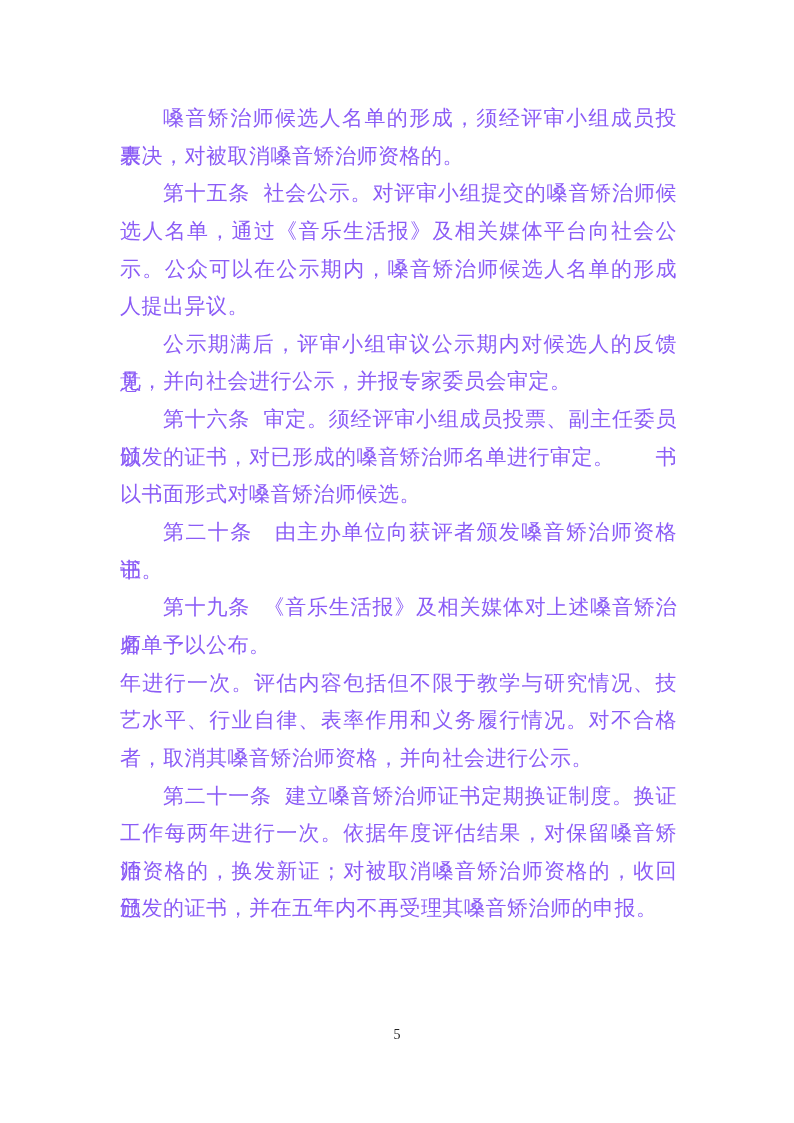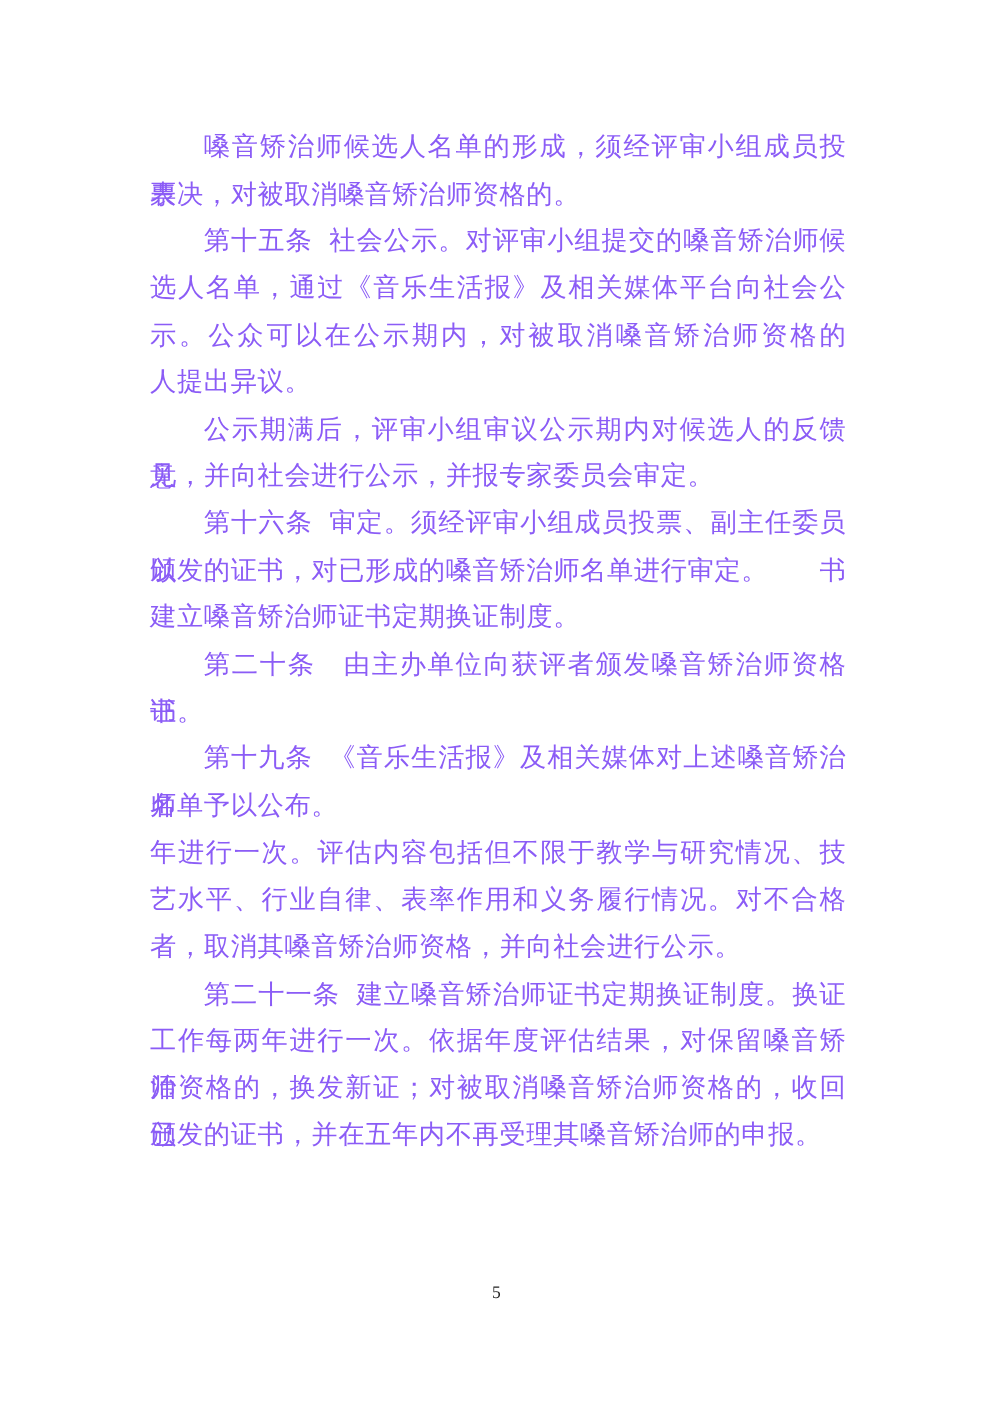--- a/index.html
+++ b/index.html
@@ -59,27 +59,27 @@
 </style>
 </head>
 <body>
 
 <div class="page">
   <div class="doc-body">
       <div class="line indent fill">嗓音矫治师候选人名单的形成，须经评审小组成员投票</div>
       <div class="line">表决，对被取消嗓音矫治师资格的。</div>
       <div class="line indent fill">第十五条 社会公示。对评审小组提交的嗓音矫治师候</div>
       <div class="line fill">选人名单，通过《音乐生活报》及相关媒体平台向社会公</div>
-      <div class="line fill">示。公众可以在公示期内，对被取消嗓音矫治师资格的</div>
+      <div class="line fill">示。公众可以在公示期内，嗓音矫治师候选人名单的形成</div>
       <div class="line">人提出异议。</div>
       <div class="line indent fill">公示期满后，评审小组审议公示期内对候选人的反馈意</div>
       <div class="line">见，并向社会进行公示，并报专家委员会审定。</div>
       <div class="line indent fill">第十六条 审定。须经评审小组成员投票、副主任委员以书</div>
       <div class="line">颁发的证书，对已形成的嗓音矫治师名单进行审定。</div>
-      <div class="line">建立嗓音矫治师证书定期换证制度。</div>
+      <div class="line">以书面形式对嗓音矫治师候选。</div>
       <div class="line indent fill">第二十条　由主办单位向获评者颁发嗓音矫治师资格证</div>
       <div class="line">书。</div>
       <div class="line indent fill">第十九条 《音乐生活报》及相关媒体对上述嗓音矫治师</div>
       <div class="line">名单予以公布。</div>
       <div class="line fill">年进行一次。评估内容包括但不限于教学与研究情况、技</div>
       <div class="line fill">艺水平、行业自律、表率作用和义务履行情况。对不合格</div>
       <div class="line">者，取消其嗓音矫治师资格，并向社会进行公示。</div>
       <div class="line indent fill">第二十一条 建立嗓音矫治师证书定期换证制度。换证</div>
       <div class="line fill">工作每两年进行一次。依据年度评估结果，对保留嗓音矫治</div>
       <div class="line fill">师资格的，换发新证；对被取消嗓音矫治师资格的，收回已</div>

